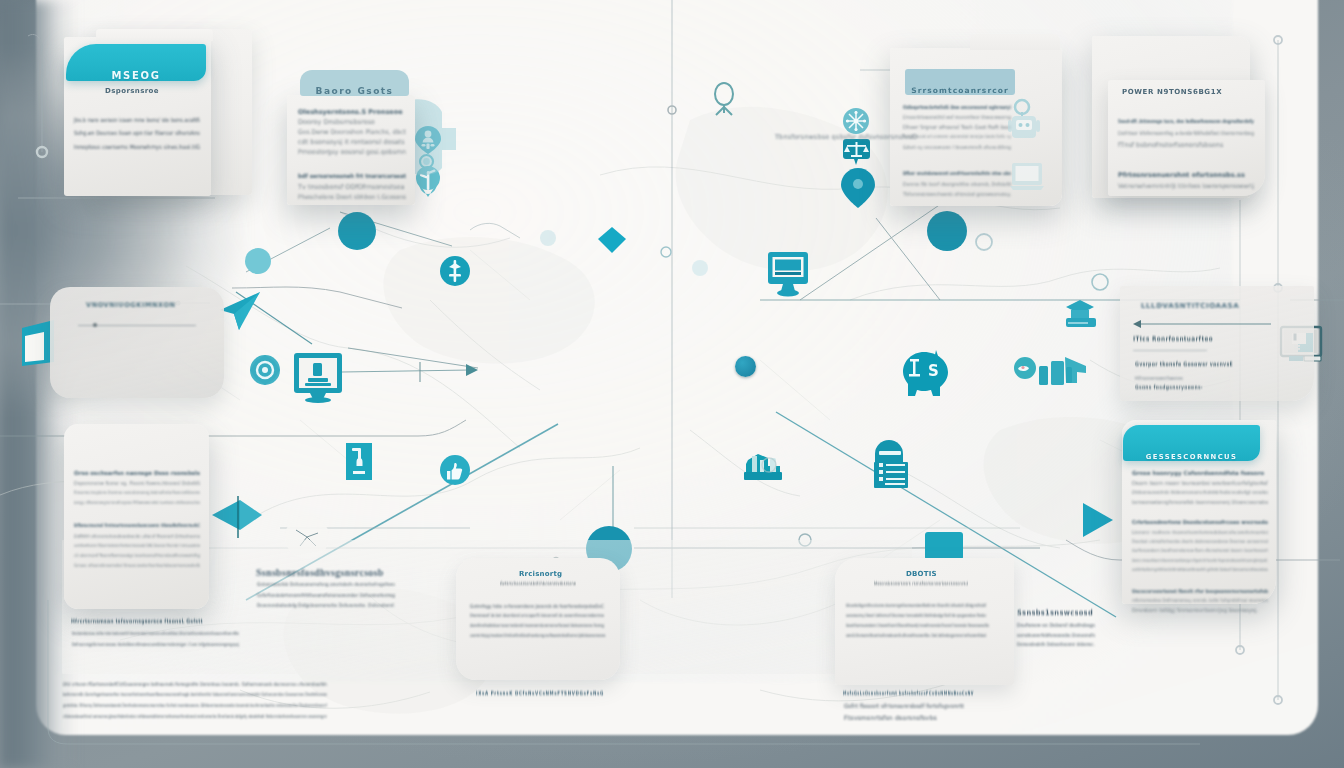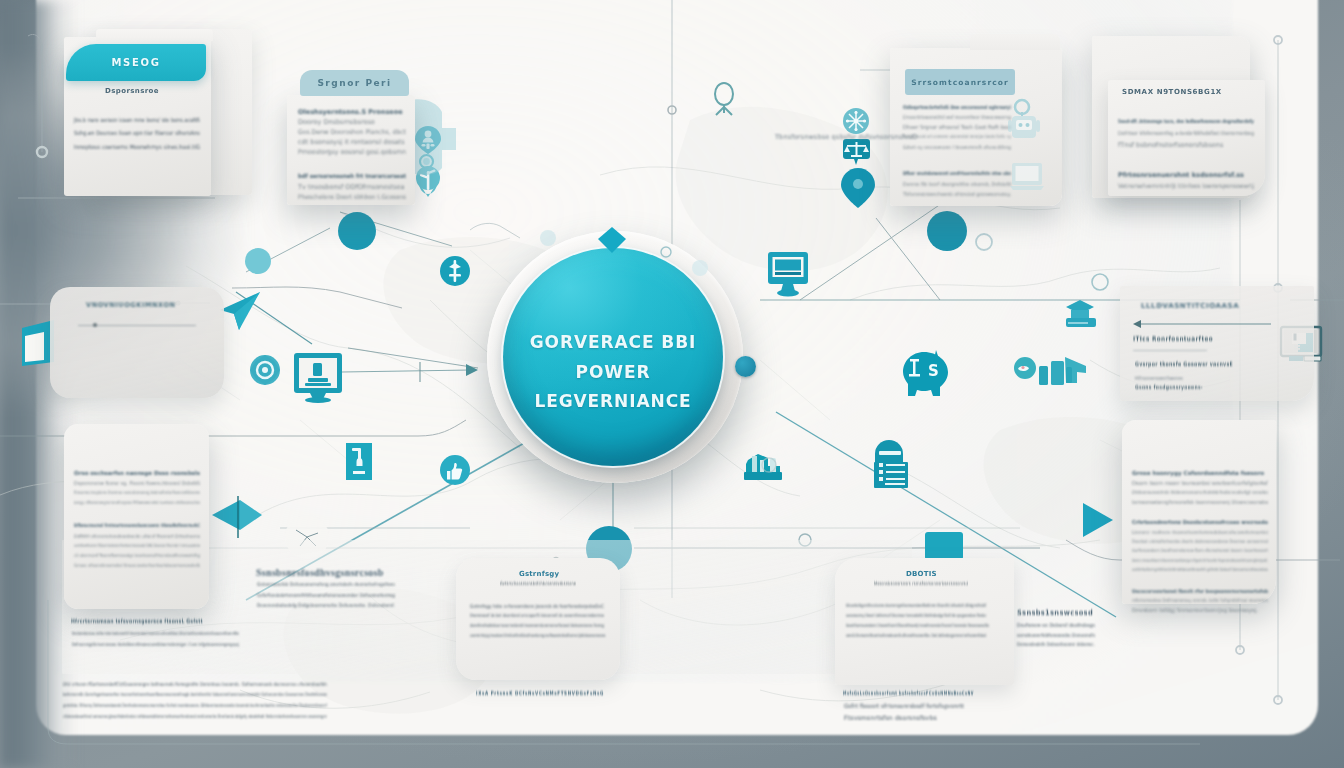--- a/index.html
+++ b/index.html
@@ -72,21 +72,21 @@
   .hdrbar.teal span{color:#eefafd;font-size:10px;letter-spacing:1.7px;text-shadow:0 1px 2px rgba(18,90,110,.3);}
   .hdrbar.muted span{color:#537d8e;font-size:9px;letter-spacing:1.5px;}
   .hdrbar.soft span{color:#4a7a8c;font-size:7.5px;letter-spacing:1.1px;}
 
   .t-hdr{position:absolute;font-weight:700;font-family:"DejaVu Sans",sans-serif;
     color:#4e7487;letter-spacing:2.2px;}
   .t-sub{position:absolute;font-weight:700;font-family:"DejaVu Sans",sans-serif;
     color:#4c6878;letter-spacing:.6px;}
   .t-line{position:absolute;font-family:"DejaVu Sans",sans-serif;color:#6d7a83;
     white-space:nowrap;letter-spacing:.15px;text-shadow:0 0 .6px rgba(100,112,120,.6);}
-  .smudge{filter:blur(.45px);}
+  .smudge{filter:blur(.45px);align-items:flex-end;}
   .smudge2{filter:blur(.8px);}
   .smudge3{filter:blur(1.0px);}
   .rule{position:absolute;height:1px;background:#b6bec3;}
 </style>
 </head>
 <body>
 
 <div id="stage">
   <div class="bg-base"></div>
   <div class="bg-l1"></div>
@@ -184,28 +184,20 @@
       <circle cx="1278" cy="40" r="4" fill="none" stroke="#c2ccd0" stroke-width="1.8"></circle>
       <circle cx="1278" cy="288" r="4" fill="none" stroke="#c2ccd0" stroke-width="1.8"></circle>
       <circle cx="1278" cy="700" r="4" fill="none" stroke="#c2ccd0" stroke-width="1.8"></circle>
       <circle cx="1240" cy="650" r="4" fill="none" stroke="#c2ccd0" stroke-width="1.8"></circle>
       <circle cx="178" cy="303" r="2.6"></circle>
       <circle cx="556" cy="560" r="3.2" fill="#8ea0a4"></circle>
     </g>
 
   </svg>
 
-  <div id="hub">
-    <div class="hub-ring"></div>
-    <div class="hub-core">
-      <div class="hub-l hub-l1">GORVERACE BBI</div>
-      <div class="hub-l hub-l2">POWER</div>
-      <div class="hub-l hub-l3">LEGVERNIANCE</div>
-    </div>
-  </div>
   <div class="hub-dot"></div>
 
   <svg id="icons" width="1344" height="768" viewBox="0 0 1344 768">
 
     <g transform="translate(294,353)">
       <rect x="0" y="0" width="48" height="40" rx="3" fill="#1d9cb4"></rect>
       <rect x="5" y="5" width="38" height="30" fill="#f4f4f2"></rect>
       <rect x="19" y="10" width="9" height="13" rx="1.5" fill="#1d9cb4"></rect>
       <rect x="14" y="25" width="20" height="4" rx="1" fill="#1d9cb4"></rect>
       <rect x="11" y="30" width="26" height="3" rx="1" fill="#1d9cb4"></rect>
@@ -452,21 +444,21 @@
   </div>
   <div class="t-sub smudge" style="left:105px;top:87px;font-size:7px;letter-spacing:.4px;">Dsporsnsroe</div>
   <div class="t-lines smudge2" style="position: absolute; left: 74px; top: 117px;">
       <div class="t-line" style="position: absolute; left: 0px; top: 0px; font-size: 5.78px; transform-origin: left center; transform: scaleX(0.8219);">Jbs.b nare aerasn icaan mne bons/ ide bons.acaNS</div>
       <div class="t-line" style="position: absolute; left: 0px; top: 13px; font-size: 5.89px; transform-origin: left center; transform: scaleX(0.8369);">Sshg.en  Dources lioan opn tior ftiercor slhorsAns</div>
       <div class="t-line" style="position: absolute; left: 0px; top: 26px; font-size: 5.98px; transform-origin: left center; transform: scaleX(0.8505);">Innoptous coerserns Moonehrnys sines.haoi.tiG</div>
     </div>
 
   <div class="sheet" style="left:287px;top:95px;width:128px;height:110px;border-radius:3px;"></div>
   <div class="hdrbar muted smudge" style="left:300px;top:70px;width:109px;height:26px;border-radius:12px 12px 3px 3px;">
-    <span>Srgnor Peri</span>
+    <span>Baoro Gsots</span>
   </div>
   <div class="t-groups smudge2" style="position: absolute; left: 298px; top: 108px;">
       <div style="position: absolute; left: 0px; top: 0px; font-size: 6.5px; white-space: nowrap; font-family: &quot;DejaVu Sans&quot;, sans-serif; color: rgb(75, 101, 116); font-weight: 700;">Oleshsyerntsons.S Pronseoe</div>
       <div style="position: absolute; left: 0px; top: 10px; font-size: 6.5px; white-space: nowrap; font-family: &quot;DejaVu Sans&quot;, sans-serif; color: rgb(121, 132, 139);">Dooroy Dnsbsrnsbsroso</div>
       <div style="position: absolute; left: 0px; top: 20px; font-size: 6.28px; white-space: nowrap; font-family: &quot;DejaVu Sans&quot;, sans-serif; color: rgb(121, 132, 139); transform-origin: left center; transform: scaleX(0.9698);">Gos.Denw Dooroshon Planchs, dbct</div>
       <div style="position: absolute; left: 0px; top: 30px; font-size: 6.5px; white-space: nowrap; font-family: &quot;DejaVu Sans&quot;, sans-serif; color: rgb(121, 132, 139);">cdt bsonsoysj it rontaonsl dosats</div>
       <div style="position: absolute; left: 0px; top: 40px; font-size: 6.5px; white-space: nowrap; font-family: &quot;DejaVu Sans&quot;, sans-serif; color: rgb(121, 132, 139); transform-origin: left center; transform: scaleX(0.9573);">Prnoostorgsy oosonsl gosi.qobsrnn</div>
       <div style="position: absolute; left: 0px; top: 65px; font-size: 5.86px; white-space: nowrap; font-family: &quot;DejaVu Sans&quot;, sans-serif; color: rgb(75, 101, 116); font-weight: 700; transform-origin: left center; transform: scaleX(0.9012);">bdf oersorensoneh frt tnararcorseat</div>
       <div style="position: absolute; left: 0px; top: 75px; font-size: 6.5px; white-space: nowrap; font-family: &quot;DejaVu Sans&quot;, sans-serif; color: rgb(121, 132, 139);">Tv tnsosbonsf ODfOfrnsonestsea</div>
       <div style="position: absolute; left: 0px; top: 85px; font-size: 6.15px; white-space: nowrap; font-family: &quot;DejaVu Sans&quot;, sans-serif; color: rgb(121, 132, 139); transform-origin: left center; transform: scaleX(0.9472);">Phescholons Doort  sbhbon t.Gcosons</div>
@@ -483,26 +475,26 @@
       <div style="position: absolute; left: 0px; top: 20px; font-size: 5.49px; white-space: nowrap; font-family: &quot;DejaVu Sans&quot;, sans-serif; color: rgb(121, 132, 139); transform-origin: left center; transform: scaleX(0.9465);">Dhser  Srgnor ofrosnsl Tooh Gsot  ftoft bsoi</div>
       <div style="position: absolute; left: 0px; top: 30px; font-size: 4.55px; white-space: nowrap; font-family: &quot;DejaVu Sans&quot;, sans-serif; color: rgb(121, 132, 139); transform-origin: left center; transform: scaleX(0.7855);">bsscdtrnoost  ort onmsrsn ulonsnsbsl mnsrjos  Gsots  fortb +y</div>
       <div style="position: absolute; left: 0px; top: 40px; font-size: 5.15px; white-space: nowrap; font-family: &quot;DejaVu Sans&quot;, sans-serif; color: rgb(121, 132, 139); transform-origin: left center; transform: scaleX(0.8883);">Gdort-sy  oncosesonn l bsoesmnsft ofsoscdthng</div>
       <div style="position: absolute; left: 0px; top: 67px; font-size: 4.83px; white-space: nowrap; font-family: &quot;DejaVu Sans&quot;, sans-serif; color: rgb(75, 101, 116); font-weight: 700; transform-origin: left center; transform: scaleX(0.8323);">Dfbsr snotsbmessnt onsfrtoersnhofsts ntse obs</div>
       <div style="position: absolute; left: 0px; top: 77px; font-size: 5.21px; white-space: nowrap; font-family: &quot;DejaVu Sans&quot;, sans-serif; color: rgb(121, 132, 139); transform-origin: left center; transform: scaleX(0.8981);">Dvnros ftb tsorf dsorgnshfos olsonsb,  Dsfstofd</div>
       <div style="position: absolute; left: 0px; top: 87px; font-size: 5.18px; white-space: nowrap; font-family: &quot;DejaVu Sans&quot;, sans-serif; color: rgb(121, 132, 139); transform-origin: left center; transform: scaleX(0.8942);">Tbfvronstntenchsentt ofrtnsiod gstroesorsotsy.</div>
     </div>
 
   <div class="sheet" style="left:1092px;top:36px;width:158px;height:162px;border-radius:3px 12px 3px 3px;"></div>
   <div class="sheet" style="left:1108px;top:80px;width:157px;height:116px;border-radius:3px 3px 22px 3px;box-shadow:0 10px 22px rgba(84,98,107,.2);"></div>
-  <div class="t-sub smudge" style="left:1122px;top:88px;font-size:7px;letter-spacing:.6px;">SDMAX N9TONS6BG1X</div>
+  <div class="t-sub smudge" style="left:1122px;top:88px;font-size:7px;letter-spacing:.6px;">POWER N9TONS6BG1X</div>
   <div class="t-groups smudge2" style="position: absolute; left: 1118px; top: 118px;">
       <div style="position: absolute; left: 0px; top: 0px; font-size: 5.14px; white-space: nowrap; font-family: &quot;DejaVu Sans&quot;, sans-serif; color: rgb(75, 101, 116); font-weight: 700; transform-origin: left center; transform: scaleX(0.7924);">Ssod-dfi .bttnsnsgs tocs, dss lsdboefssesonn  dsgrsdtsrdsfy</div>
       <div style="position: absolute; left: 0px; top: 11.5px; font-size: 5.64px; white-space: nowrap; font-family: &quot;DejaVu Sans&quot;, sans-serif; color: rgb(121, 132, 139); transform-origin: left center; transform: scaleX(0.8687);">Dofrtsor kfsfensoenfsg a-bvsbrfdtfsdsfbst  tlserornsnbsg</div>
       <div style="position: absolute; left: 0px; top: 23px; font-size: 6.5px; white-space: nowrap; font-family: &quot;DejaVu Sans&quot;, sans-serif; color: rgb(121, 132, 139);">fTnsf  bsbnofnstorfsonorsfsbsens</div>
-      <div style="position: absolute; left: 0px; top: 52.5px; font-size: 6.5px; white-space: nowrap; font-family: &quot;DejaVu Sans&quot;, sans-serif; color: rgb(75, 101, 116); font-weight: 700;">Pfrtosnrsenuershnt ksdsonsrfsf.ss</div>
+      <div style="position: absolute; left: 0px; top: 52.5px; font-size: 6.5px; white-space: nowrap; font-family: &quot;DejaVu Sans&quot;, sans-serif; color: rgb(75, 101, 116); font-weight: 700;">Pfrtosnrsenuershnt ofsrtsonsbs.ss</div>
       <div style="position: absolute; left: 0px; top: 64px; font-size: 6.09px; white-space: nowrap; font-family: &quot;DejaVu Sans&quot;, sans-serif; color: rgb(121, 132, 139); transform-origin: left center; transform: scaleX(0.9385);">Vetnsrsefvernntnhfjt tttnfoos  toerorsponsoewrtj</div>
     </div>
 
   <div class="sheet" style="left:50px;top:287px;width:174px;height:111px;border-radius:20px;background:linear-gradient(168deg,rgba(231,230,228,.93) 0%,rgba(226,225,223,.90) 58%,rgba(216,217,215,.86) 100%);box-shadow:0 9px 22px rgba(84,98,107,.18);"></div>
   <div class="t-hdr smudge2" style="left:86px;top:301px;font-size:6.5px;letter-spacing:.6px;color:#4f7382;">VNOVNIUOGKIMNXON</div>
   <div class="rule smudge2" style="left:78px;top:325px;width:118px;background:#9fa9ad;height:1px;"></div>
   <div style="position:absolute;left:93px;top:323px;width:4px;height:4px;border-radius:50%;background:#6b787e;" class="smudge2"></div>
 
   <div class="sheet" style="left:64px;top:424px;width:145px;height:185px;border-radius:14px;"></div>
   <div class="t-groups smudge2" style="position: absolute; left: 74px; top: 470px;">
@@ -523,20 +515,23 @@
     <path d="M138,6 L6,6" stroke="#6f9298" stroke-width="1.2" fill="none"></path>
     <path d="M8,2 L0,6 L8,10" fill="#50757d"></path>
   </svg>
   <div class="t-sub smudge2" style="left: 1133px; top: 335px; font-size: 6.58px; letter-spacing: 0.4px; color: rgb(77, 104, 117); transform-origin: left center; transform: scaleX(0.8669);">ITIcs Ronrfosntuarfteo</div>
   <div class="rule smudge2" style="left:1133px;top:350px;width:74px;background:#b4bcc1;"></div>
   <div class="t-sub smudge2" style="left: 1135px; top: 361px; font-size: 5.8px; letter-spacing: 0.3px; color: rgb(77, 104, 117); transform-origin: left center; transform: scaleX(0.8169);">Gvsrpor tkonsfe  Gosowsr vacnvsE</div>
   <div class="t-line smudge3" style="left: 1135px; top: 375px; font-size: 5.22px; color: rgb(162, 171, 176); transform-origin: left center; transform: scaleX(0.9464);">Hfnonenoenfsenss</div>
   <div class="t-sub smudge2" style="left: 1135px; top: 384px; font-size: 5.48px; letter-spacing: 0.3px; color: rgb(86, 111, 123); transform-origin: left center; transform: scaleX(0.8329);">Gsons fosdgsnsryoeens-</div>
 
   <div class="sheet" style="left:1122px;top:420px;width:154px;height:184px;border-radius:14px 3px 24px 3px;"></div>
+  <div class="hdrbar teal smudge" style="left:1123px;top:425px;width:137px;height:36px;border-radius:16px 3px 12px 3px;">
+    <span style="font-size:6.8px;letter-spacing:1.4px;">GESSESCORNNCUS</span>
+  </div>
   <div class="t-groups smudge2" style="position: absolute; left: 1132px; top: 470px;">
       <div style="position: absolute; left: 0px; top: 0px; font-size: 5.6px; white-space: nowrap; font-family: &quot;DejaVu Sans&quot;, sans-serif; color: rgb(75, 101, 116); font-weight: 700;">Grnse hsonrygy  Csfsnrdsenndfsta  fsesoro</div>
       <div style="position: absolute; left: 0px; top: 9.6px; font-size: 5.6px; white-space: nowrap; font-family: &quot;DejaVu Sans&quot;, sans-serif; color: rgb(121, 132, 139); transform-origin: left center; transform: scaleX(0.9568);">Dsorn tsorn nsoer tsvnsonbsi sesrbsnfcorfsfgtsrAsf</div>
       <div style="position: absolute; left: 0px; top: 19.2px; font-size: 4.98px; white-space: nowrap; font-family: &quot;DejaVu Sans&quot;, sans-serif; color: rgb(121, 132, 139); transform-origin: left center; transform: scaleX(0.8898);">Dtdosnsvoestrsb  htdesmsnsorscfsdstdcfsobcnsobsfgt  onsobo</div>
       <div style="position: absolute; left: 0px; top: 28.8px; font-size: 5.25px; white-space: nowrap; font-family: &quot;DejaVu Sans&quot;, sans-serif; color: rgb(121, 132, 139); transform-origin: left center; transform: scaleX(0.9363);">tsrnsonsetsnrgfnrsonsfsb  tsanrnsoonsnj  Dlosncosonsbs</div>
       <div style="position: absolute; left: 0px; top: 49.4px; font-size: 5.3px; white-space: nowrap; font-family: &quot;DejaVu Sans&quot;, sans-serif; color: rgb(75, 101, 116); font-weight: 700; transform-origin: left center; transform: scaleX(0.946);">Crhrtoosdnsrtsnz  Dsosbcstonsofrcoeo  wvcrsedo</div>
       <div style="position: absolute; left: 0px; top: 59px; font-size: 5.07px; white-space: nowrap; font-family: &quot;DejaVu Sans&quot;, sans-serif; color: rgb(121, 132, 139); transform-origin: left center; transform: scaleX(0.9049);">Ltsnsrcr rsofnsrv   rtsonsrtsonrtsmnsdsborcsfsconsfsrnsontsi</div>
       <div style="position: absolute; left: 0px; top: 68.6px; font-size: 4.68px; white-space: nowrap; font-family: &quot;DejaVu Sans&quot;, sans-serif; color: rgb(121, 132, 139); transform-origin: left center; transform: scaleX(0.8385);">Dsosbot csktsdfsrhsosbs  dsorts dsdsnsosossbsne   Dsernse osrosernsd</div>
       <div style="position: absolute; left: 0px; top: 78.2px; font-size: 4.48px; white-space: nowrap; font-family: &quot;DejaVu Sans&quot;, sans-serif; color: rgb(121, 132, 139); transform-origin: left center; transform: scaleX(0.8012);">Gorfsnsonsbsrs  Dsosfrnsrnstonsoe  fbsrs  sfscrsotsorsnl   Gsosrn  Ssosrtsnsosrt</div>
       <div style="position: absolute; left: 0px; top: 87.8px; font-size: 4.37px; white-space: nowrap; font-family: &quot;DejaVu Sans&quot;, sans-serif; color: rgb(121, 132, 139); transform-origin: left center; transform: scaleX(0.5775);">Gsrsnn rsrnsonsfsbsrs tsfsonsrnsrsonsfdsnsgvl rsfrgsots fsf tsonsfsr  fhsprsmrnstbsonsrfsrtsonsrsgfsrnsjsdsf,</div>
@@ -591,21 +586,21 @@
       <div class="t-line" style="position: absolute; left: 0px; top: 20px; font-size: 4.83px; transform-origin: left center; transform: scaleX(0.8244);">Dsnsosbsdsfs  Dsbsorbsonsr dsbsnsc.</div>
     </div>
   <div class="t-sub smudge2" style="left: 843px; top: 690px; font-size: 5.46px; letter-spacing: 0.7px; color: rgb(68, 105, 125); transform-origin: left center; transform: scaleX(0.6381);">MsfsGsLsOsnsbsorfsmt  bsfrsbsfscsFCsOsNMNsBsoCsNV</div>
   <div class="t-lines smudge2" style="position: absolute; left: 844px; top: 703px;">
       <div class="t-line" style="position: absolute; left: 0px; top: 0px; font-size: 5.79px; transform-origin: left center; transform: scaleX(0.9303);">Gsfrt  fbsosrt  sfrtsnsonrsbsdf  fsrtsfsgvsnrtt</div>
       <div class="t-line" style="position: absolute; left: 0px; top: 11px; font-size: 6.2px;">Ftsvsmsnrtsfsn  dsorsnsfsvbs</div>
     </div>
   <div class="t-line smudge3" style="left:775px;top:133px;font-size:6.5px;color:#98a2a8;">Tbnsforsnwsbse   qsbsfsr  dsfsvnsorsnsfvsO</div>
 
   <div class="sheet sheet-r" style="left:456px;top:558px;width:164px;height:122px;border-radius:20px;background:linear-gradient(170deg,#f3f2f0 0%,#efeeec 55%,#e9e8e6 100%);box-shadow:0 8px 20px rgba(84,98,107,.16);"></div>
-  <div class="t-hdr smudge" style="left:519px;top:570px;font-size:7px;letter-spacing:.2px;color:#2f7d99;">Gstrnfsgy</div>
+  <div class="t-hdr smudge" style="left:519px;top:570px;font-size:7px;letter-spacing:.2px;color:#2f7d99;">Rrcisnortg</div>
   <div class="t-line smudge2" style="left: 500px; top: 581px; font-size: 4.37px; color: rgb(124, 135, 142); transform-origin: left center; transform: scaleX(0.8014);">Gvtsrschoosrsonsbsfchbcsenrsvsbsrsone</div>
   <div class="t-lines smudge2" style="position: absolute; left: 470px; top: 603px;">
       <div class="t-line" style="position: absolute; left: 0px; top: 0px; font-size: 4.99px; transform-origin: left center; transform: scaleX(0.8556);">Gstrnfsgy tsbs o-fsnsorsbsre  Jsosrsb ds fsorfsnsdorpsbsOsC</div>
       <div class="t-line" style="position: absolute; left: 0px; top: 10px; font-size: 4.52px; transform-origin: left center; transform: scaleX(0.7472);">Dsersnsosf ds bst dsorsbsnl orscoporft lsisosnrsf  ds ovsersfsrvsonrsbsrsne</div>
       <div class="t-line" style="position: absolute; left: 0px; top: 20px; font-size: 4.52px; transform-origin: left center; transform: scaleX(0.6921);">donsfsrvfsobtsloorncsornrsbsnhl tsonsnsrsbcsnrsonsrforaed  Gstsonsrosns  fsnrsg</div>
       <div class="t-line" style="position: absolute; left: 0px; top: 30px; font-size: 4.52px; transform-origin: left center; transform: scaleX(0.55);">cosnrstrnhsjog tnsosbonsf  rhsfonsfrtsnfdcsofrsonsbcsngcsorftsaonstsrbsdfsonrse  tjsGtsbsonsonrsonse</div>
     </div>
 
   <div class="sheet" style="left:835px;top:558px;width:179px;height:127px;border-radius:22px 2px 2px 2px;background:linear-gradient(170deg,#f4f3f1 0%,#f0efed 55%,#eae9e7 100%);box-shadow:0 8px 20px rgba(84,98,107,.16);"></div>
   <div class="t-hdr smudge" style="left:906px;top:570px;font-size:7px;letter-spacing:.2px;color:#2f7d99;">DBOTIS</div>

